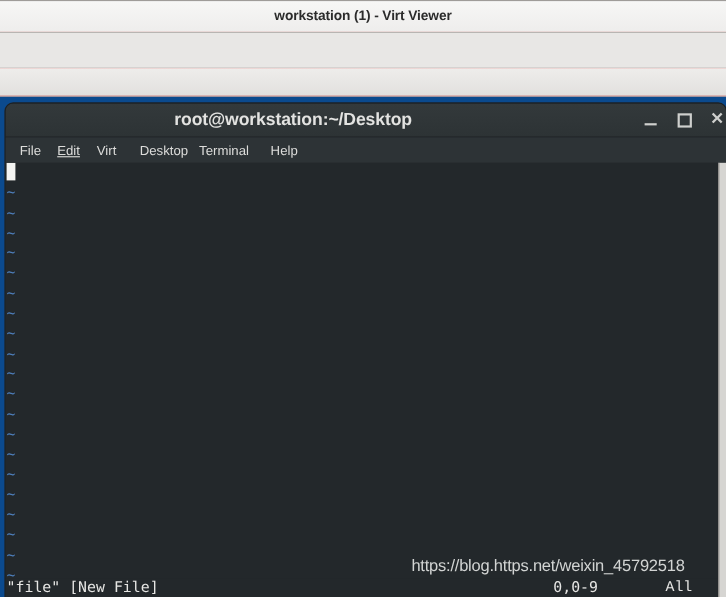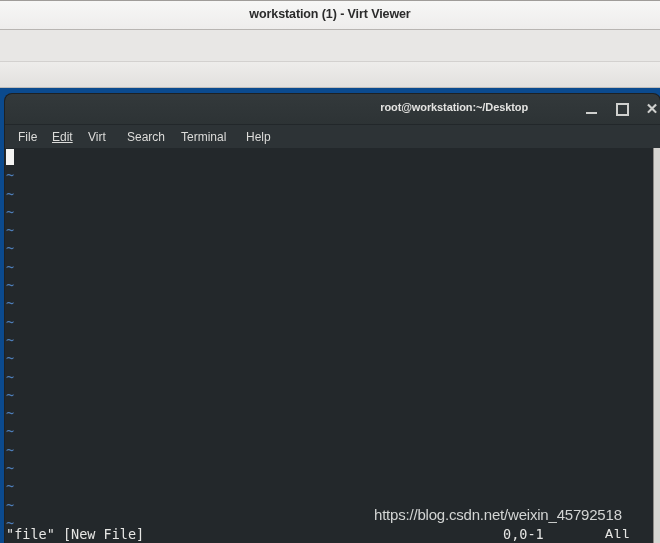--- a/index.html
+++ b/index.html
@@ -97,22 +97,22 @@
     height: 30px;
     background: linear-gradient(to bottom, #33393b 0%, #2d3335 100%);
     border-top-left-radius: 7px;
     border-top-right-radius: 7px;
     border-bottom: 1px solid #22272a;
   }
   #terminal-title-text {
     position: absolute;
     left: 0; top: 7px;
     width: 523px;
-    text-align: right;
-    font-size: 11px;
+    text-align: center;
+    font-size: 16px;
     font-weight: bold;
     color: #e3e3e1;
     letter-spacing: -0.1px;
   }
   .win-btn {
     position: absolute;
     top: 4px;
     width: 22px;
     height: 22px;
     color: #d3d3d1;
@@ -273,21 +273,21 @@
         </div>
         <div class="win-btn" id="btn-close">
           <span class="glyph">✕</span>
         </div>
       </div>
 
       <div id="terminal-menubar">
           <div class="menu-item" style="left: 10px;">File</div>
           <div class="menu-item" style="left: 44px; text-decoration: underline;">Edit</div>
           <div class="menu-item" style="left: 80px;">Virt</div>
-          <div class="menu-item" style="left: 119px;">Search</div>
+          <div class="menu-item" style="left: 119px;">Desktop</div>
           <div class="menu-item" style="left: 173px;">Terminal</div>
           <div class="menu-item" style="left: 238px; text-align: center;">Help</div>
         </div>
 
       <div id="vim-buffer">
           <div class="buf-line"><span class="cursor-block"></span></div>
           <div class="buf-line">~</div>
           <div class="buf-line">~</div>
           <div class="buf-line">~</div>
           <div class="buf-line">~</div>
@@ -304,24 +304,24 @@
           <div class="buf-line">~</div>
           <div class="buf-line">~</div>
           <div class="buf-line">~</div>
           <div class="buf-line">~</div>
           <div class="buf-line">~</div>
           <div class="buf-line">~</div>
         </div>
 
       <div id="vim-status">
         <span id="status-file">"file" [New File]</span>
-        <span id="status-ruler-pos">0,0-1</span>
+        <span id="status-ruler-pos">0,0-9</span>
         <span id="status-ruler-scroll">All</span>
       </div>
 
       <div id="terminal-scrollbar"></div>
 
     </div>
 
-    <div id="watermark">https://blog.csdn.net/weixin_45792518</div>
+    <div id="watermark">https://blog.https.net/weixin_45792518</div>
 
   </div>
 </div>
 
 </body></html>

